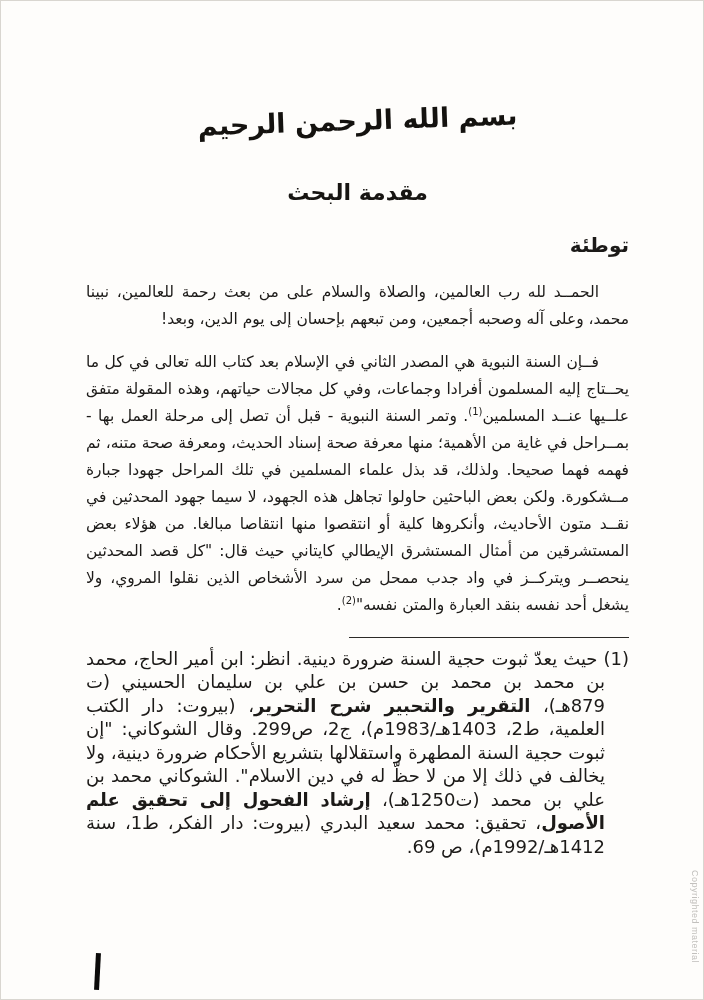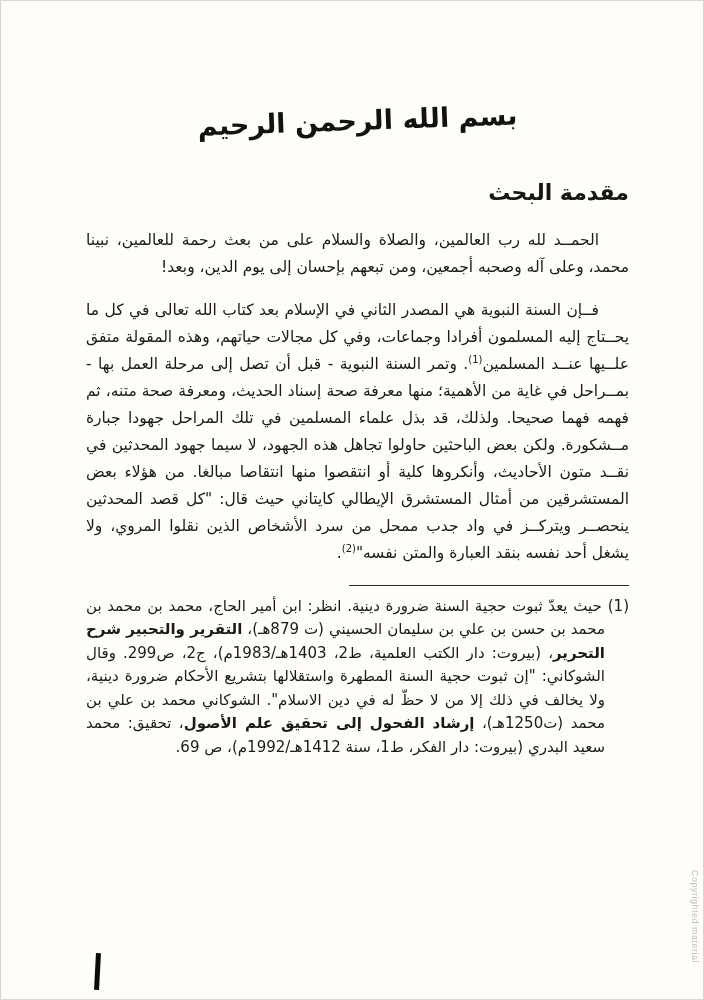--- a/index.html
+++ b/index.html
@@ -23,21 +23,21 @@
   .basmala {
     margin-top:104px;
     text-align:center;
     font-size:27px;
     font-weight:bold;
     transform:rotate(-2deg);
     color:#14120f;
   }
   .doc-title {
     margin-top:44px;
-    text-align:right;
+    text-align:center;
     font-size:22px;
     font-weight:bold;
     color:#171512;
   }
   .section-heading {
     margin-top:28px;
     text-align:right;
     font-size:20px;
     font-weight:bold;
   }
@@ -54,21 +54,21 @@
     vertical-align:6px;
     line-height:0;
   }
   .fn-sep {
     margin-top:18px;
     width:280px;
     border-top:1.5px solid #2c2a27;
   }
   .footnotes {
     margin-top:9px;
-    font-size:15px;
+    font-size:18px;
     line-height:23.5px;
     text-align:justify;
   }
   .footnote {
     padding-right:24px;
     text-indent:-24px;
     margin:0;
   }
   .fn-marker { margin-left:6px; }
   .fn-bold { font-weight:bold; }
@@ -93,20 +93,21 @@
 </head>
 <body>
 
 <div class="page">
   <div class="content">
 
     <div class="basmala">بسم الله الرحمن الرحيم</div>
 
     <div class="doc-title">مقدمة البحث</div>
 
+    <div class="section-heading">توطئة</div>
 
     <p class="body-para">الحمــد لله رب العالمين، والصلاة والسلام على من بعث رحمة للعالمين، نبينا محمد، وعلى آله وصحبه أجمعين، ومن تبعهم بإحسان إلى يوم الدين، وبعد!</p>
 
     <p class="body-para"><span>فــإن السنة النبوية هي المصدر الثاني في الإسلام بعد كتاب الله تعالى في كل ما يحــتاج إليه المسلمون أفرادا وجماعات، وفي كل مجالات حياتهم، وهذه المقولة متفق علــيها عنــد المسلمين</span><sup class="ref">(1)</sup><span>. وتمر السنة النبوية - قبل أن تصل إلى مرحلة العمل بها - بمــراحل في غاية من الأهمية؛ منها معرفة صحة إسناد الحديث، ومعرفة صحة متنه، ثم فهمه فهما صحيحا. ولذلك، قد بذل علماء المسلمين في تلك المراحل جهودا جبارة مــشكورة. ولكن بعض الباحثين حاولوا تجاهل هذه الجهود، لا سيما جهود المحدثين في نقــد متون الأحاديث، وأنكروها كلية أو انتقصوا منها انتقاصا مبالغا. من هؤلاء بعض المستشرقين من أمثال المستشرق الإيطالي كايتاني حيث قال: "كل قصد المحدثين ينحصــر ويتركــز في واد جدب ممحل من سرد الأشخاص الذين نقلوا المروي، ولا يشغل أحد نفسه بنقد العبارة والمتن نفسه"</span><sup class="ref">(2)</sup><span>.</span></p>
 
     <div class="fn-sep"></div>
 
     <div class="footnotes">
       <p class="footnote"><span class="fn-marker">(1)</span><span>حيث يعدّ ثبوت حجية السنة ضرورة دينية. انظر: ابن أمير الحاج، محمد بن محمد بن محمد بن حسن بن علي بن سليمان الحسيني (ت 879هـ)، </span><span class="fn-bold">التقرير والتحبير شرح التحرير</span><span>، (بيروت: دار الكتب العلمية، ط2، 1403هـ/1983م)، ج2، ص299. وقال الشوكاني: "إن ثبوت حجية السنة المطهرة واستقلالها بتشريع الأحكام ضرورة دينية، ولا يخالف في ذلك إلا من لا حظّ له في دين الاسلام". الشوكاني محمد بن علي بن محمد (ت1250هـ)، </span><span class="fn-bold">إرشاد الفحول إلى تحقيق علم الأصول</span><span>، تحقيق: محمد سعيد البدري (بيروت: دار الفكر، ط1، سنة 1412هـ/1992م)، ص 69.</span></p>
     </div>

